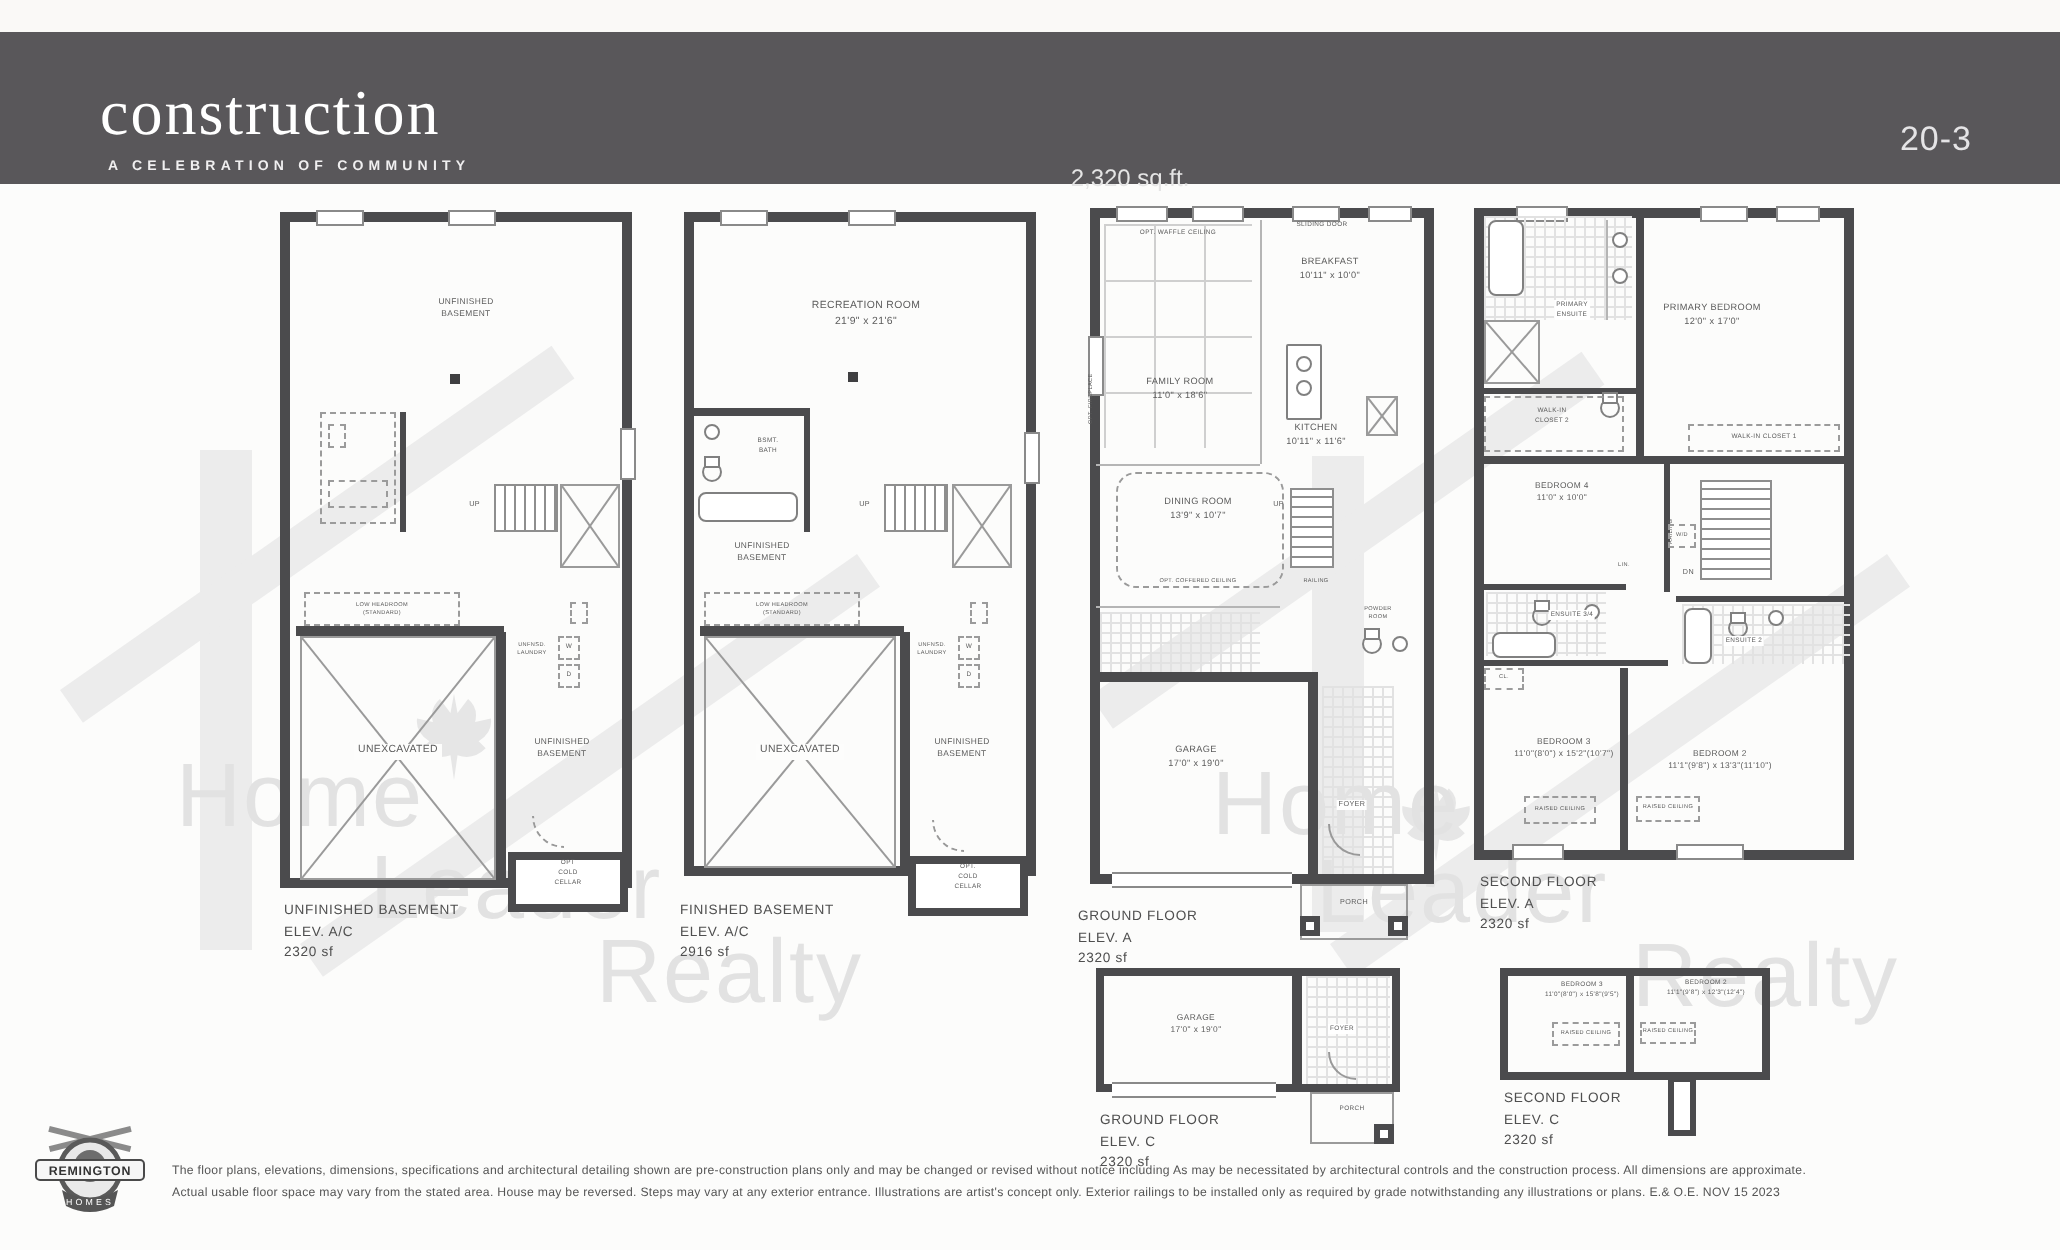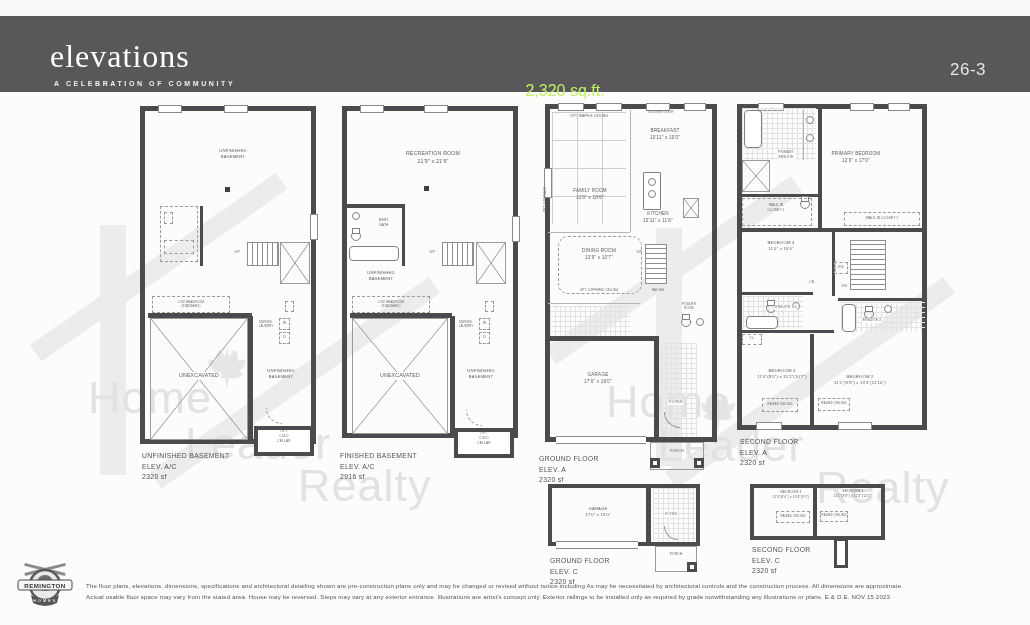--- a/index.html
+++ b/index.html
@@ -5,21 +5,21 @@
   *{box-sizing:border-box;margin:0;padding:0}
   body{margin:0;background:#fff}
   .page{position:relative;width:1030px;height:625px;background:#fcfcfb;overflow:hidden;
         font-family:"Liberation Sans",sans-serif}
   .topstrip{position:absolute;left:0;top:0;width:1030px;height:16px;background:#faf9f7}
   
   .header{position:absolute;left:0;top:16px;width:1030px;height:76px;background:#59575a}
   .logo{position:absolute;left:50px;top:22px;font-family:"Liberation Serif",serif;font-size:32px;color:#fff;letter-spacing:1px}
   .tagline{position:absolute;left:54px;top:64px;font-size:7px;font-weight:bold;letter-spacing:2.6px;color:#f0eff0}
   .title{position:absolute;left:565px;top:22px;transform:translateX(-50%);font-family:"Liberation Serif",serif;font-size:34px;color:#fff}
-  .sqft{position:absolute;left:565px;top:66px;transform:translateX(-50%);font-size:16px;color:#bef264}
+  .sqft{position:absolute;left:565px;top:66px;transform:translateX(-50%);font-size:12px;color:#e5e5e5}
   .lot{position:absolute;right:44px;top:44px;font-size:17px;color:#e5e4e6;letter-spacing:.5px}
   
   .wm-word{position:absolute;font-size:45px;color:#e2e2e2;letter-spacing:1px}
   .wm-bar{position:absolute;background:#ececec;transform-origin:left top}
   .wm-band{position:absolute;background:#ececec}
   .wm-leaf{position:absolute;fill:#e6e6e6}
   
   .outline{position:absolute;border:5px solid #4b4b4d;background:transparent}
   .outline4{position:absolute;border:4px solid #4b4b4d;background:#fff}
   .w{position:absolute;background:#4b4b4d}
@@ -72,24 +72,24 @@
       </svg>
     <div class="wm-word" style="left:88px;top:372px">Home</div>
     <div class="wm-word" style="left:185px;top:418px">Leader</div>
     <div class="wm-word" style="left:298px;top:460px">Realty</div>
     <div class="wm-word" style="left:606px;top:376px">Home</div>
     <div class="wm-word" style="left:658px;top:420px">Leader</div>
     <div class="wm-word" style="left:816px;top:462px">Realty</div>
   </div>
 
   <div class="header">
-    <div class="logo">elevations</div>
+    <div class="logo">construction</div>
     <div class="tagline">A CELEBRATION OF COMMUNITY</div>
     <div class="sqft">2,320 sq.ft.</div>
-    <div class="lot">26-3</div>
+    <div class="lot">20-3</div>
   </div>
 
   <div>
     <div class="outline" style="left:140px;top:106px;width:176px;height:338px"></div>
     <div class="win" style="left:158px;top:105px;width:24px;height:8px"></div>
     <div class="win" style="left:224px;top:105px;width:24px;height:8px"></div>
     <div class="win" style="left:310px;top:214px;width:8px;height:26px"></div>
     <div class="w" style="left:148px;top:313px;width:104px;height:5px"></div>
     <div class="w" style="left:248px;top:316px;width:5px;height:128px"></div>
     <div class="w" style="left:200px;top:206px;width:3px;height:60px"></div>

